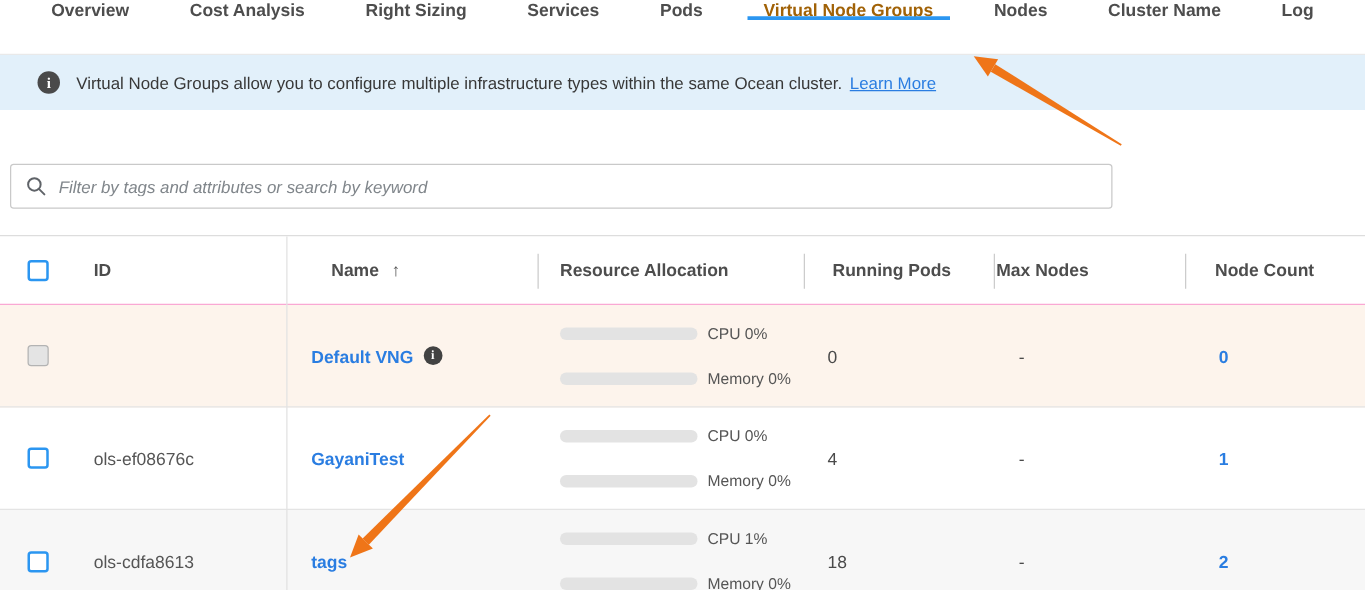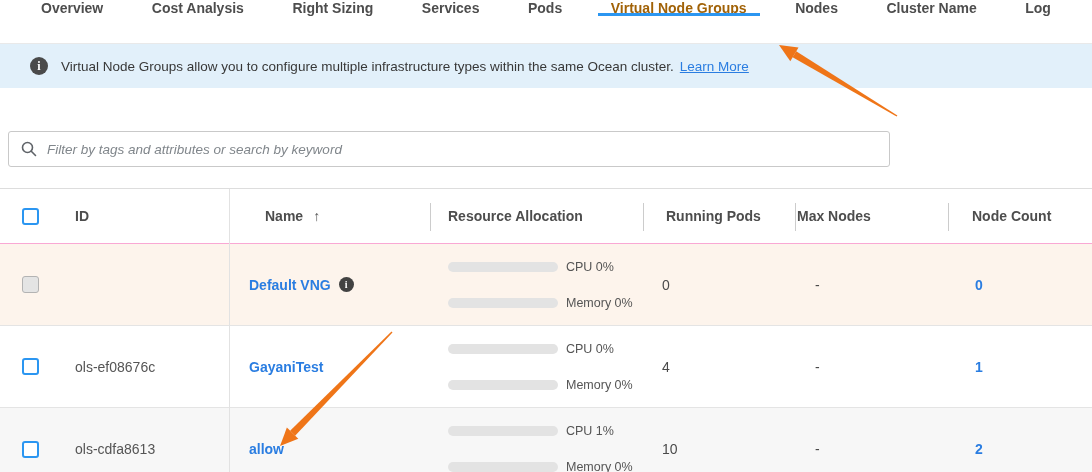--- a/index.html
+++ b/index.html
@@ -287,33 +287,33 @@
     <div class="cell-max">-</div>
     <div class="cell-count"><a class="link">1</a></div>
   </div>
 
   <div class="trow r3">
     <div class="cell-check">
         <span class="checkbox"></span>
       </div>
     <div class="cell-id">ols-cdfa8613</div>
     <div class="cell-name">
-      <a class="link">allow</a>
+      <a class="link">tags</a>
     </div>
     <div class="cell-resource">
       <div class="bar-line">
         <span class="bar"><span class="bar-fill" style="width: 4px;"></span></span>
         <span class="bar-label">CPU 1%</span>
       </div>
       <div class="bar-line">
         <span class="bar"><span class="bar-fill" style="width: 0px;"></span></span>
         <span class="bar-label">Memory 0%</span>
       </div>
     </div>
-    <div class="cell-pods">10</div>
+    <div class="cell-pods">18</div>
     <div class="cell-max">-</div>
     <div class="cell-count"><a class="link">2</a></div>
   </div>
 </div>
 
 <svg class="annotations" viewBox="0 0 1092 472">
   <g fill="#ef7518">
     <polygon points="897.4,115.4 796.2,51.3 792.6,57.3 896.6,116.6"></polygon>
     <polygon points="779,45 798.5,47.4 790.3,61.2"></polygon>
   </g>

